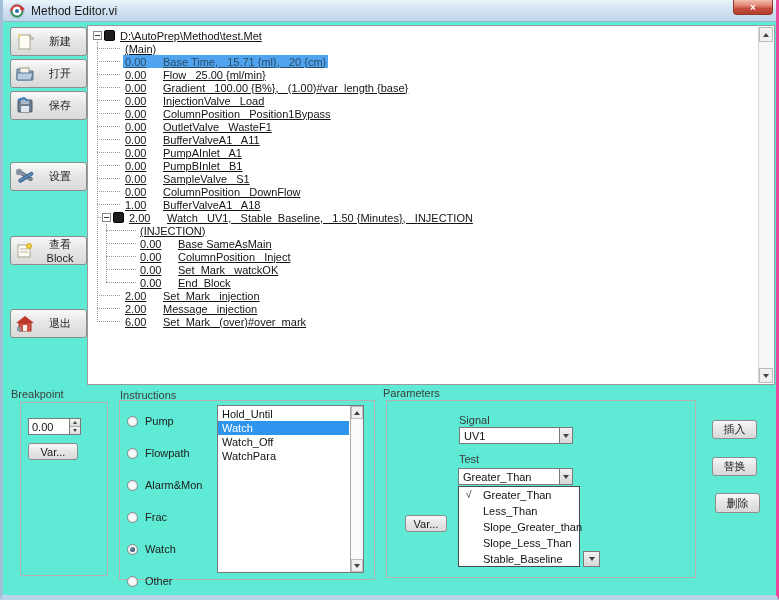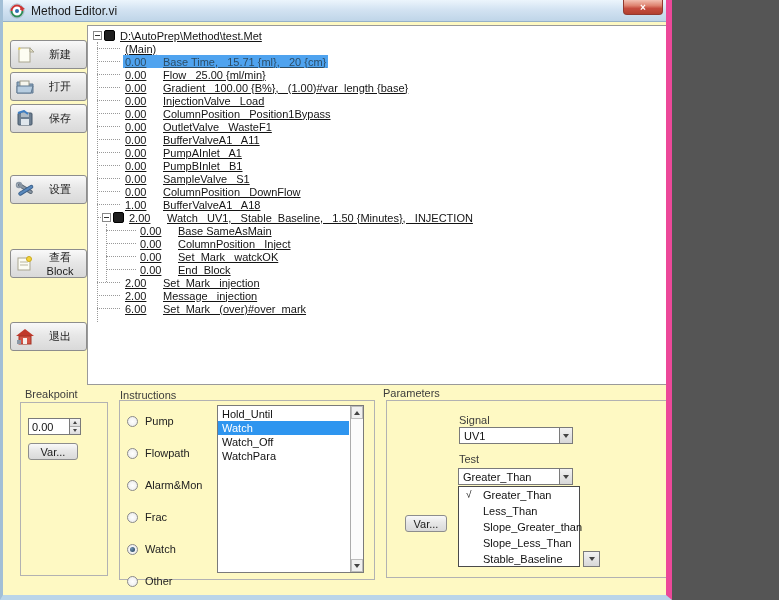--- a/index.html
+++ b/index.html
@@ -1,37 +1,37 @@
 <!DOCTYPE html>
 <html><head>
 <meta charset="utf-8">
 <style>
   html,body{margin:0;padding:0;background:#555;}
   *{box-sizing:border-box;}
   .window{
-    position:relative;width:672px;height:600px;background:#fef9c3;
-    border-left:3px solid #a2bfd6;border-right:6px solid #ec4899;border-bottom:5px solid #bad5e9;
+    position:relative;width:779px;height:600px;background:#5eead4;
+    border-left:3px solid #a2bfd6;border-right:3px solid #ec4899;border-bottom:5px solid #bad5e9;
     font-family:"Liberation Sans",sans-serif;overflow:hidden;
   }
   
   .titlebar{position:absolute;left:0;top:0;right:0;height:22px;
     background:linear-gradient(#ecf5fc,#d3e3f2 45%,#bfd5e8);
     border-bottom:1px solid #96b1c8;display:flex;align-items:center;padding-left:6px;}
   .app-icon{width:16px;height:16px;margin-right:6px;flex:none;}
   .title-text{font-size:12px;color:#1a1a1a;}
   .close-btn{position:absolute;top:0;right:3px;width:40px;height:15px;
     background:linear-gradient(#f3c0b2,#de8370 40%,#c64d3f 60%,#b2402f);
     border:1px solid #92392f;border-top:none;border-radius:0 0 4px 4px;
     color:#fff;font-size:10px;font-weight:bold;display:flex;align-items:center;justify-content:center;cursor:pointer;}
   
   .btn{background:linear-gradient(#f9f9f9,#e7e7e7 45%,#d9d9d9);
     border:1px solid #8d8d8d;border-radius:3px;font-size:11px;color:#1c1c1c;
     display:flex;align-items:center;justify-content:center;cursor:pointer;
     font-family:"Liberation Sans",sans-serif;position:absolute;}
-  .side-btn{left:7px;width:77px;height:29px;justify-content:flex-start;padding:0 4px;margin-top:13px;}
+  .side-btn{left:7px;width:77px;height:29px;justify-content:flex-start;padding:0 4px;}
   .side-btn .ico{width:20px;height:17px;margin-right:3px;flex:none;}
   .side-btn .lbl{flex:1;text-align:center;}
   
   .tree{position:absolute;left:84px;top:25px;width:688px;height:360px;background:#fff;border:1px solid #9a9a9a;}
   .vline{position:absolute;left:9px;top:16px;height:280px;border-left:1px dotted #999;}
   .vline2{position:absolute;left:18px;top:198px;height:58px;border-left:1px dotted #999;}
   .tree-rows{position:absolute;left:2px;top:3px;right:18px;font-size:11px;color:#141414;}
   .trow{height:13px;display:flex;align-items:center;position:relative;cursor:default;}
   .trow[data-level="0"]{padding-left:3px;}
   .trow[data-level="1"]{padding-left:33px;}
@@ -284,20 +284,27 @@
 
         <div class="trow has-exp has-icon" data-level="1">
           <span class="texp"></span>
           <span class="tico"></span>
           <span class="tcontent">
             <span class="ttime">2.00</span>
             <span class="ttext">Watch   UV1,   Stable_Baseline,   1.50 {Minutes},   INJECTION</span>
           </span>
         </div>
 
+        <div class="trow" data-level="2">
+
+          <span class="tcontent">
+            
+            <span class="ttext">(INJECTION)</span>
+          </span>
+        </div>
 
         <div class="trow" data-level="2">
 
           <span class="tcontent">
             <span class="ttime">0.00</span>
             <span class="ttext">Base SameAsMain</span>
           </span>
         </div>
 
         <div class="trow" data-level="2">
@@ -351,21 +358,21 @@
     <div class="tree-sb">
       <div class="sb-btn up">
           <span class="tri-up"></span>
         </div>
       <div class="sb-btn down">
           <span class="tri-down"></span>
         </div>
     </div>
   </div>
 
-  <div class="section-label" style="left:22px;top:388px">Breakpoint</div>
+  <div class="section-label" style="left:8px;top:388px">Breakpoint</div>
   <div class="groupbox" style="left:17px;top:402px;width:88px;height:174px"></div>
   <div class="spinner">
     <span class="spin-val">0.00</span>
     <div class="spin-btns">
       <div>
           <span class="tri-up"></span>
         </div>
       <div>
           <span class="tri-down"></span>
         </div>

